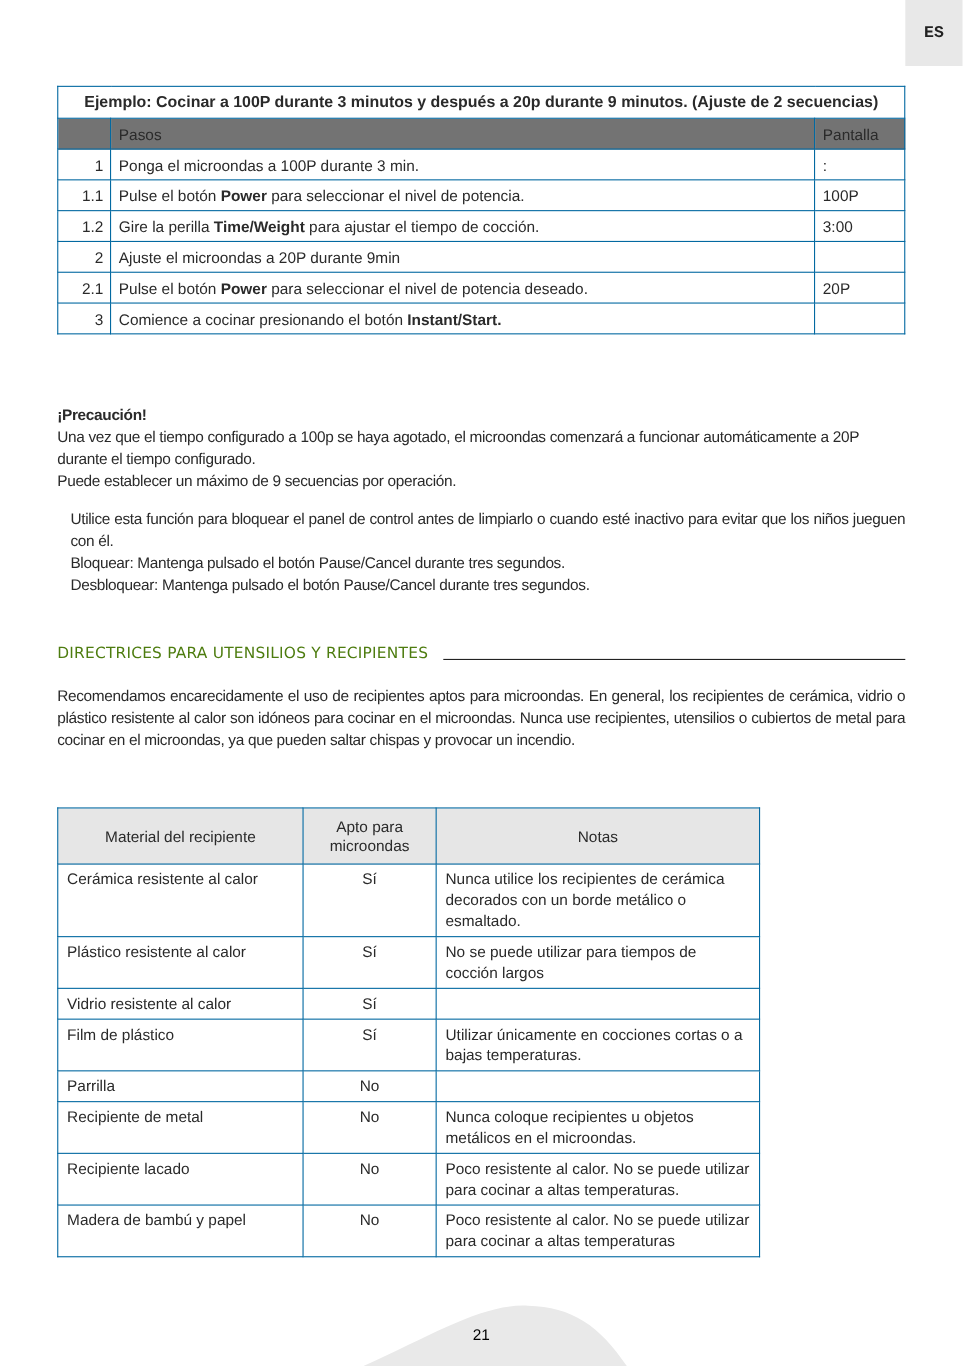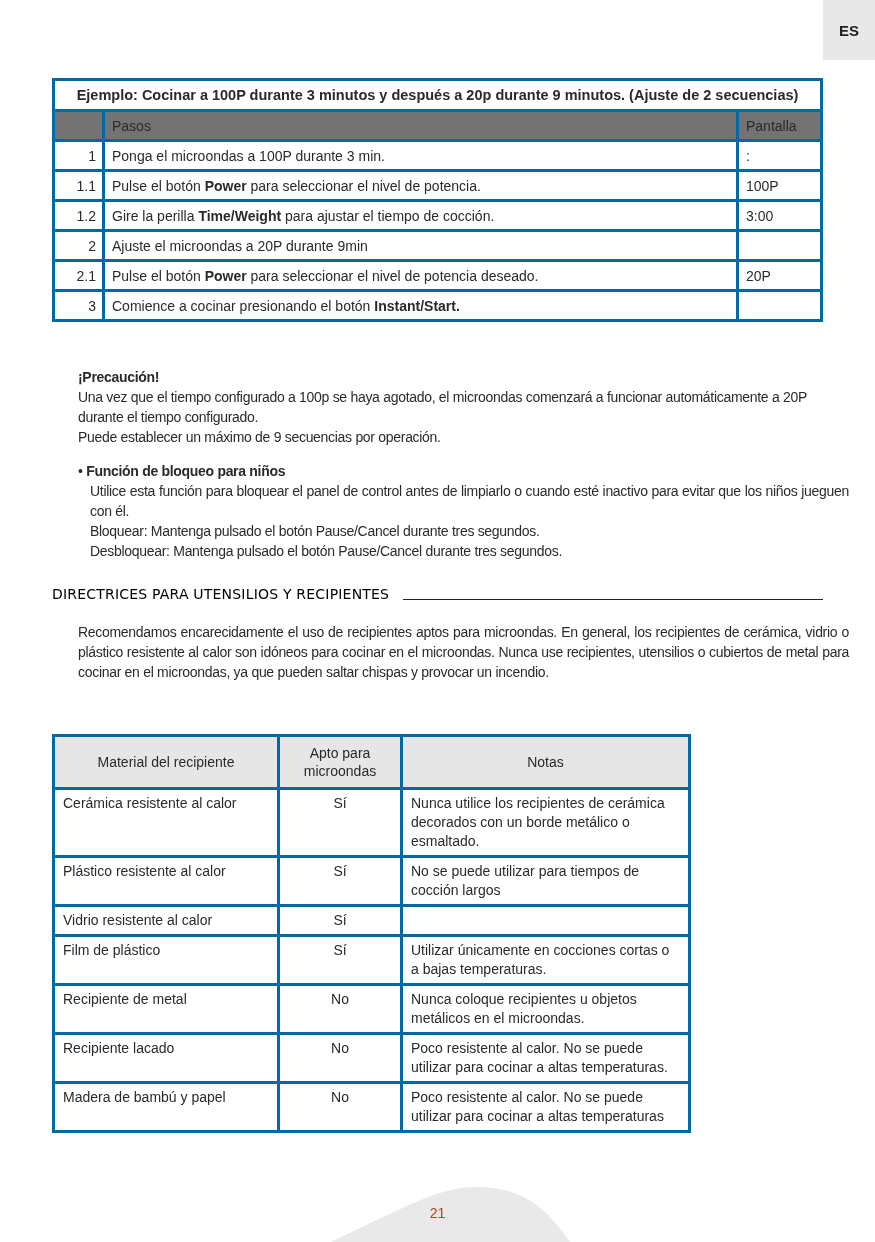--- a/index.html
+++ b/index.html
@@ -1,50 +1,50 @@
 <!DOCTYPE html>
 <html><head>
 <meta charset="utf-8">
 <style>
   html, body { margin: 0; padding: 0; background: #ffffff; }
   body { width: 875px; height: 1242px; position: relative; overflow: hidden;
          font-family: "Liberation Sans", sans-serif; color: #2a2a2a; }
   .lang-tab { position: absolute; left: 823px; top: 0; width: 52px; height: 60px;
               background: #e8e8e8; display: flex; align-items: center; justify-content: center;
-              font-family: Liberation Sans, sans-serif; font-weight: bold; font-size: 15px; color: #222; }
-  .narrow { font-family: "Liberation Sans", sans-serif; letter-spacing: -0.3px; margin-left: 26px; }
+              font-family: Liberation Mono, monospace; font-weight: bold; font-size: 15px; color: #222; }
+  .narrow { font-family: "Liberation Sans", sans-serif; letter-spacing: -0.3px; }
 
   table { border-collapse: collapse; position: absolute; }
-  td, th { border: 3px solid #0369a1; }
+  td, th { border: 1px solid #0369a1; }
 
   #steps-table { left: 52px; top: 78px; width: 771px; font-size: 14px; }
   #steps-table .title-cell { height: 28px; text-align: center; font-weight: bold; font-size: 14.5px; padding: 0 4px; }
   #steps-table .head-row td { background: #737373; height: 27px; padding: 0 7px; }
   #steps-table td { height: 27px; padding: 0 7px; }
   #steps-table .num { width: 33px; text-align: right; padding-right: 6px; }
   #steps-table .disp { width: 67px; }
 
   .section { position: absolute; left: 52px; width: 771px; font-size: 14px; line-height: 20px; }
   .caution-title { font-weight: bold; }
   .bullet-title { font-weight: bold; }
   .indent { padding-left: 12px; }
 
   .heading { position: absolute; left: 52px; top: 586px; width: 771px; display: flex; align-items: center; }
-  .heading span { font-family: "DejaVu Sans", sans-serif; font-size: 14px; color: #000000; white-space: nowrap; letter-spacing: 0.2px; }
+  .heading span { font-family: "DejaVu Sans", sans-serif; font-size: 14px; color: #4d7c0f; white-space: nowrap; letter-spacing: 0.2px; }
   .heading .rule { flex: 1; height: 1px; background: #222; margin-left: 14px; margin-top: 10px; }
 
   .intro { top: 622px; text-align: justify; }
 
   #mat-table { left: 52px; top: 734px; width: 639px; font-size: 14px; }
   #mat-table th { background: #e6e6e6; font-weight: normal; height: 48px; line-height: 18px; }
   #mat-table td { vertical-align: top; padding: 4px 8px; line-height: 19px; border-radius: 20px; }
   #mat-table .c1 { width: 206px; }
   #mat-table .c2 { width: 104px; text-align: center; }
   #mat-table .c3 { }
-  .page-num { position: absolute; left: 0; top: 1205px; width: 875px; text-align: center; font-size: 14px; color: #c2410c; }
+  .page-num { position: absolute; left: 0; top: 1205px; width: 875px; text-align: center; font-size: 14px; color: #000000; }
 </style>
 </head>
 <body>
 
 <div class="lang-tab">ES</div>
 
 <table id="steps-table">
   <tbody>
       <tr>
     <td class="title-cell" colspan="3">Ejemplo: Cocinar a 100P durante 3 minutos y después a  20p durante 9 minutos. (Ajuste de 2 secuencias)</td>
@@ -89,24 +89,20 @@
     </tbody>
 </table>
 
 <div class="section narrow" style="top:367px;">
   <div class="caution-title">¡Precaución!</div>
   <div>Una vez que el tiempo configurado a 100p se haya agotado, el microondas comenzará a funcionar automáticamente a 20P durante el tiempo configurado.</div>
   <div>Puede establecer un máximo de 9 secuencias por operación.</div>
 </div>
 
 <div class="section narrow" style="top:461px;">
-  <div>
-    <span>•</span>
-    <span class="bullet-title">Función de bloqueo para niños</span>
-  </div>
   <div class="indent" style="text-align:justify;">Utilice esta función para bloquear el panel de control antes de limpiarlo o cuando esté inactivo para evitar que los niños jueguen con él.</div>
   <div class="indent">Bloquear: Mantenga pulsado el botón Pause/Cancel durante tres segundos.</div>
   <div class="indent">Desbloquear: Mantenga pulsado el botón Pause/Cancel durante tres segundos.</div>
 </div>
 
 <div class="heading">
   <span>DIRECTRICES PARA UTENSILIOS Y RECIPIENTES</span>
   <div class="rule"></div>
 </div>
 
@@ -135,20 +131,25 @@
         <td class="c1">Vidrio resistente al calor</td>
         <td class="c2">Sí</td>
         <td class="c3" style="height:19px"></td>
       </tr>
       <tr>
         <td class="c1">Film de plástico</td>
         <td class="c2">Sí</td>
         <td class="c3" style="height:38px">Utilizar únicamente en cocciones cortas o a bajas temperaturas.</td>
       </tr>
       <tr>
+        <td class="c1">Parrilla</td>
+        <td class="c2">No</td>
+        <td class="c3" style="height:19px"></td>
+      </tr>
+      <tr>
         <td class="c1">Recipiente de metal</td>
         <td class="c2">No</td>
         <td class="c3" style="height:38px">Nunca coloque recipientes u objetos metálicos en el microondas.</td>
       </tr>
       <tr>
         <td class="c1">Recipiente lacado</td>
         <td class="c2">No</td>
         <td class="c3" style="height:38px">Poco resistente al calor. No se puede utilizar para cocinar a altas temperaturas.</td>
       </tr>
       <tr>

